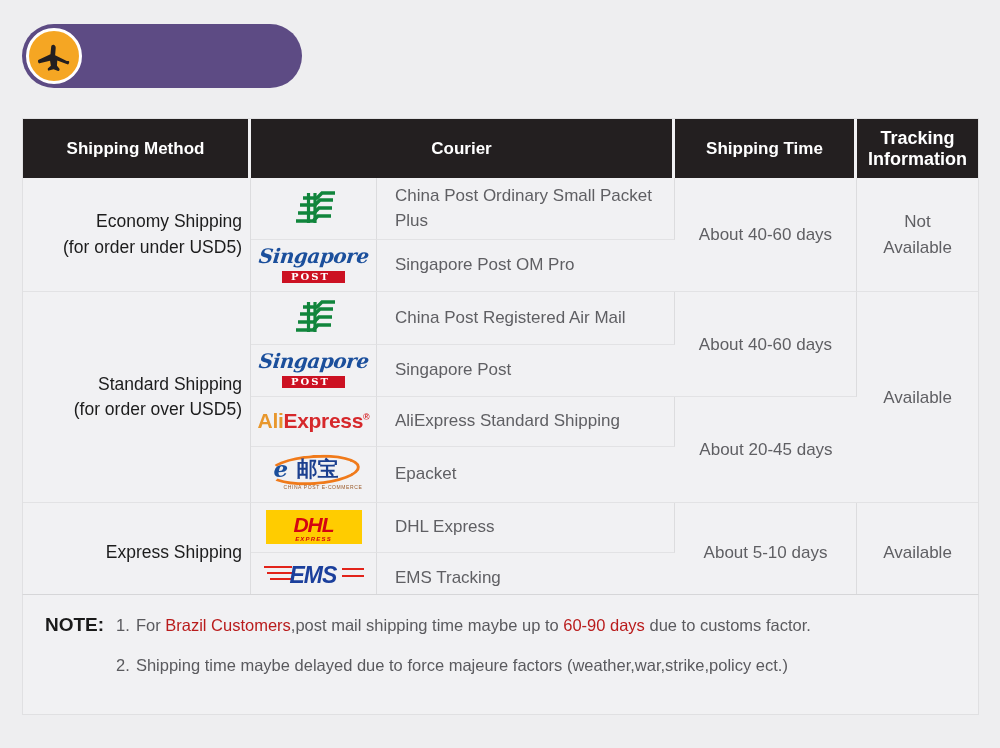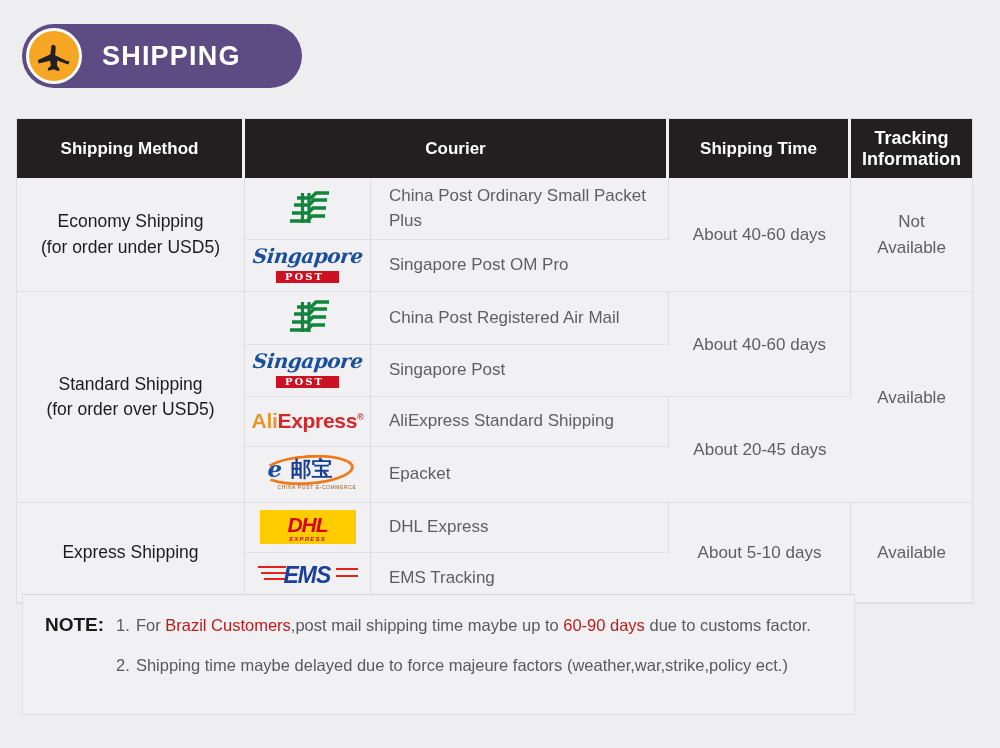--- a/index.html
+++ b/index.html
@@ -50,21 +50,21 @@
     color: #ffffff;
     font-size: 27px;
     font-weight: bold;
     letter-spacing: 1.2px;
     margin-left: 20px;
   }
 
   
   .table-wrap {
     position: absolute;
-    left: 16px;
+    left: 22px;
     top: 118px;
     width: 957px;
     background: #ec4899;
     border: 1px solid #e0e0e2;
   }
 
   table.ship {
     width: 100%;
     border-collapse: separate;
     border-spacing: 0;
@@ -94,21 +94,21 @@
     vertical-align: middle;
     border-bottom: 1px solid #e2e2e4;
     border-right: 1px solid #dcdcde;
   }
   td:last-child { border-right: none; }
   tbody tr:last-child td { border-bottom: none; }
 
   .method-cell {
     color: #1c1c1c;
     font-size: 17.5px;
-    text-align: center;
+    text-align: right;
     line-height: 1.45;
     padding: 12px 8px;
   }
 
   .logo-cell {
     width: 126px;
     text-align: center;
     padding: 6px 4px;
     height: 50px;
   }
@@ -259,21 +259,21 @@
   .ems-l2 { left: 3px; top: 11px; width: 25px; }
   .ems-l3 { left: 6px; top: 17px; width: 22px; }
   .ems-r1 { right: 0;  top: 7px;  width: 22px; }
   .ems-r2 { right: 0;  top: 14px; width: 22px; }
 
   
   .note {
     position: absolute;
     left: 22px;
     top: 594px;
-    width: 833px;
+    width: 957px;
     height: 121px;
     background: #f1f1f3;
     border: 1px solid #e0e0e2;
     border-top: 1px solid #d6d6d8;
     padding: 18px 22px 0 22px;
   }
   .note-line { display: flex; align-items: flex-start; }
   .note-label {
     color: #1a1a1a;
     font-size: 19px;
@@ -299,21 +299,20 @@
 <body>
 
 <div class="page">
 
   <div class="banner">
     <div class="banner-icon">
       <svg width="34" height="34" viewBox="0 0 24 24" aria-hidden="true">
         <path fill="#231f20" d="M21 15.5l-8.2-4.1 0.4-5.1c0.1-1-0.5-2-1.4-2.2-0.9-0.2-1.7 0.5-1.8 1.5l-0.5 5.1-8.3 4c-0.4 0.2-0.6 0.6-0.5 1l0.2 0.9c0.1 0.4 0.5 0.7 0.9 0.6l7.4-1.9 0.6 3.6-2 1.7c-0.2 0.2-0.3 0.5-0.2 0.8l0.1 0.5c0.1 0.3 0.4 0.5 0.7 0.4l3.3-0.9 3.2 1.1c0.3 0.1 0.7 0 0.8-0.3l0.2-0.5c0.1-0.3 0-0.6-0.2-0.8l-1.6-2 0.2-3.7 7.1 2.7c0.4 0.2 0.9 0 1-0.4l0.3-0.9c0.2-0.4 0-0.9-0.4-1.1z"></path>
       </svg>
     </div>
-    <div class="banner-title">SHIPPING</div>
   </div>
 
   <div class="table-wrap">
     <table class="ship">
       <colgroup>
         <col style="width:228px">
         <col style="width:126px">
         <col style="width:298px">
         <col style="width:182px">
         <col style="width:121px">

